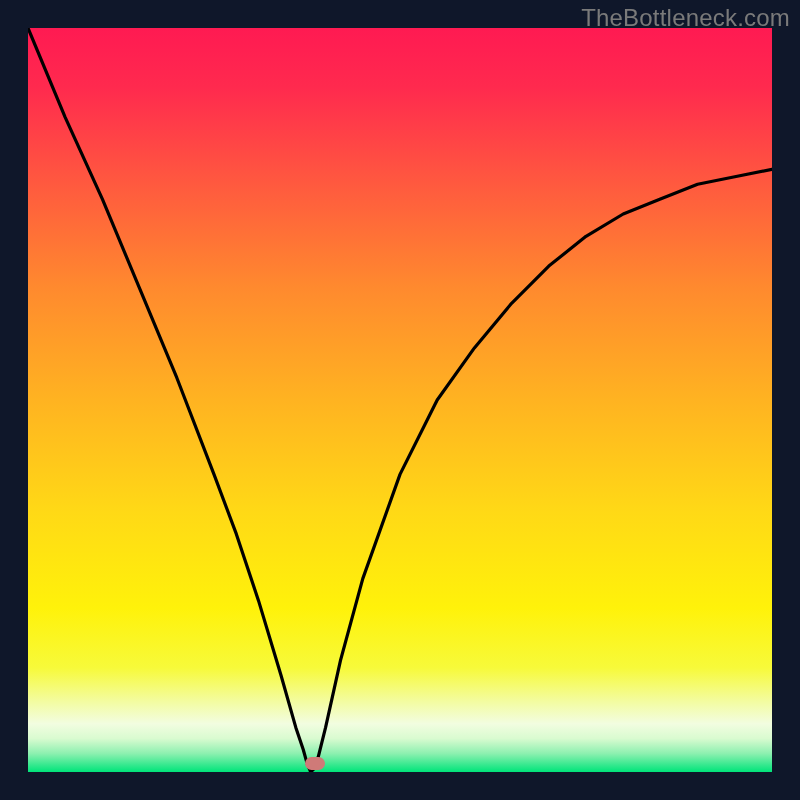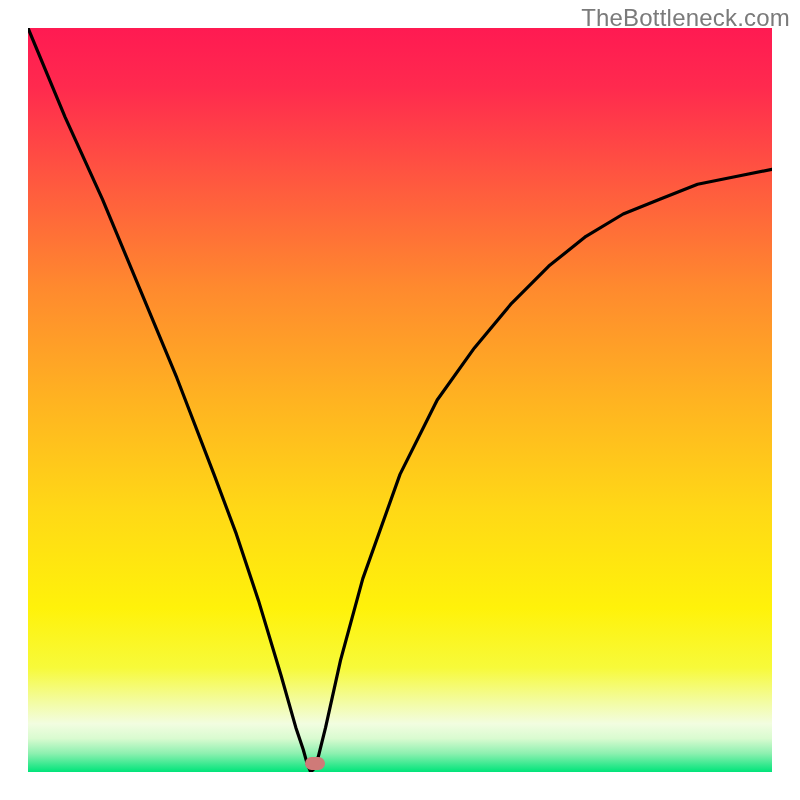--- a/index.html
+++ b/index.html
@@ -7,21 +7,21 @@
     padding: 0;
     width: 800px;
     height: 800px;
     background: #000;
     overflow: hidden;
     font-family: Arial, Helvetica, sans-serif;
   }
   .frame {
     position: absolute;
     inset: 0;
-    background: #ffffff;
+    background: #0f172a;
   }
   .plot-area {
     position: absolute;
     left: 28px;
     top: 28px;
     width: 744px;
     height: 744px;
     overflow: hidden;
   }
   .gradient {

